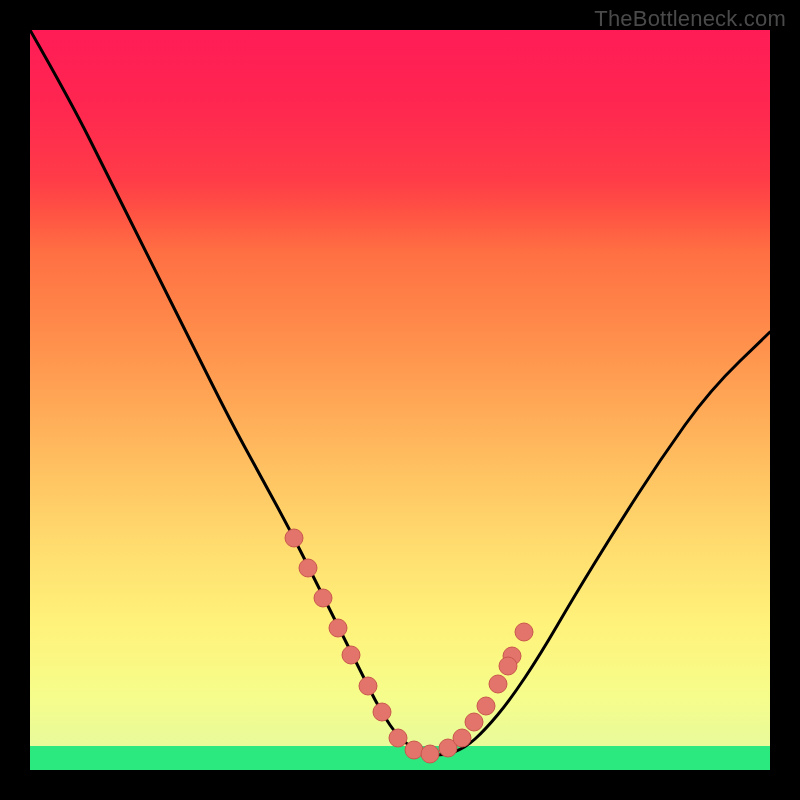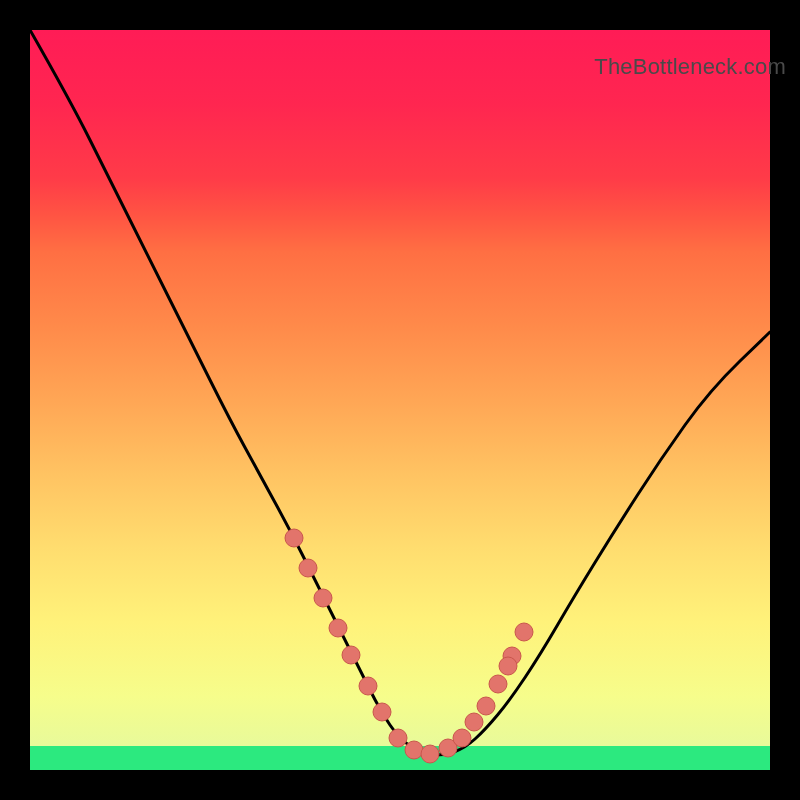--- a/index.html
+++ b/index.html
@@ -45,21 +45,20 @@
   }
   .watermark {
     position: absolute;
     top: 6px;
     right: 14px;
     color: #4a4a4a;
     font-size: 22px;
     font-weight: 500;
     letter-spacing: 0.2px;
     user-select: none;
-    margin-top: 48px;
   }
   svg {
     position: absolute;
     left: 0;
     top: 0;
   }
 </style>
 </head>
 <body>
 

